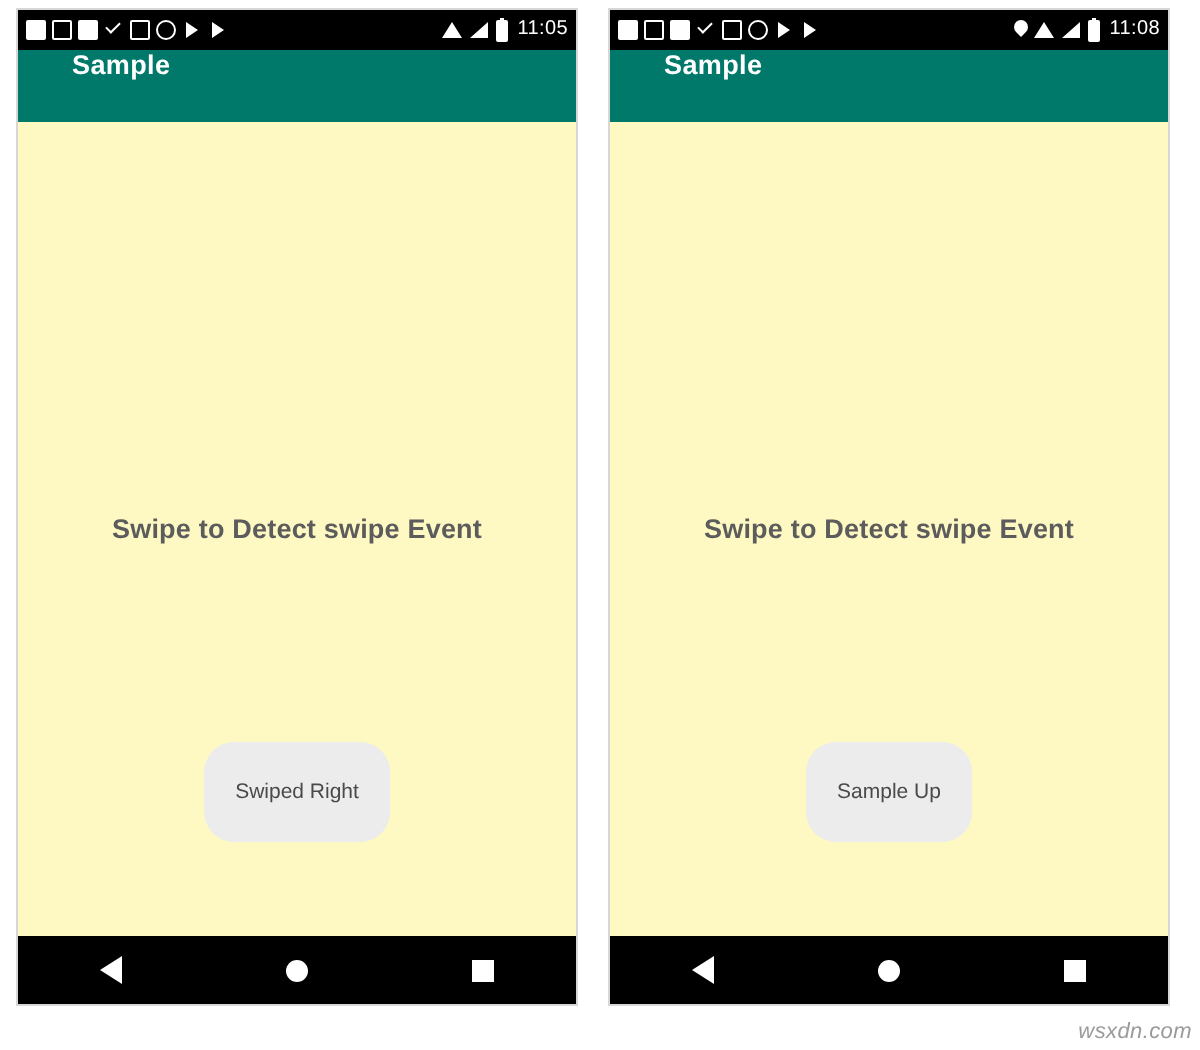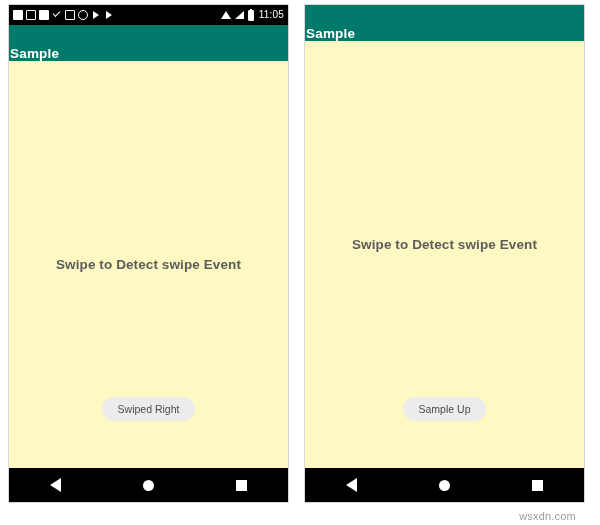--- a/index.html
+++ b/index.html
@@ -150,22 +150,22 @@
     letter-spacing: 0.2px;
     margin-left: 2px;
     white-space: nowrap;
   }
 
   
   .appbar {
     height: 36px;
     background: #00796b;
     display: flex;
-    align-items: flex-end;
-    padding-left: 1px;
+    align-items: flex-start;
+    padding-left: 27px;
     box-sizing: border-box;
     flex: 0 0 auto;
   }
   .appbar-title {
     color: #ffffff;
     font-size: 13.5px;
     font-weight: bold;
     letter-spacing: 0.2px;
   }
 
@@ -189,21 +189,21 @@
     font-weight: bold;
     letter-spacing: 0.1px;
   }
   .toast {
     position: absolute;
     bottom: 47px;
     left: 50%;
     transform: translateX(-50%);
     background: #ececec;
     border-radius: 15px;
-    padding: 6px 16px;
+    padding: 19px 16px;
     color: #4a4a4a;
     font-size: 10.5px;
     white-space: nowrap;
   }
 
   
   .navbar {
     height: 34px;
     background: #000000;
     display: flex;
@@ -223,25 +223,26 @@
     background: #ffffff;
   }
   .nav-recent {
     width: 11px; height: 11px;
     background: #ffffff;
   }
 
   
   .watermark {
     position: absolute;
-    right: 24px;
+    right: 4px;
     bottom: 3px;
     color: #9a9a9a;
     font-size: 11px;
     letter-spacing: 0.2px;
+    font-style: italic;
   }
 </style>
 </head>
 <body>
 
 <div class="stage">
 
   <div class="phone left">
 
     <div class="statusbar">
@@ -274,20 +275,39 @@
 
     <div class="navbar">
       <span class="nav-back"></span>
       <span class="nav-home"></span>
       <span class="nav-recent"></span>
     </div>
   </div>
 
   <div class="phone right">
 
+    <div class="statusbar">
+      <div class="sb-left">
+        <span class="sb-icon ic-box-filled"></span>
+        <span class="sb-icon ic-box"></span>
+        <span class="sb-icon ic-box-filled"></span>
+        <span class="sb-icon ic-check"></span>
+        <span class="sb-icon ic-box"></span>
+        <span class="sb-icon ic-circle"></span>
+        <span class="sb-icon ic-play"></span>
+        <span class="sb-icon ic-play"></span>
+      </div>
+      <div class="sb-right">
+        <span class="sb-icon ic-pin"></span>
+        <span class="sb-icon ic-wifi"></span>
+        <span class="sb-icon ic-signal"></span>
+        <span class="sb-icon ic-battery"></span>
+        <span class="sb-time">11:08</span>
+      </div>
+    </div>
 
     <div class="appbar">
       <span class="appbar-title">Sample</span>
     </div>
 
     <div class="content">
       <div class="hint-text">Swipe to Detect swipe Event</div>
       <div class="toast">Sample Up</div>
     </div>
 

